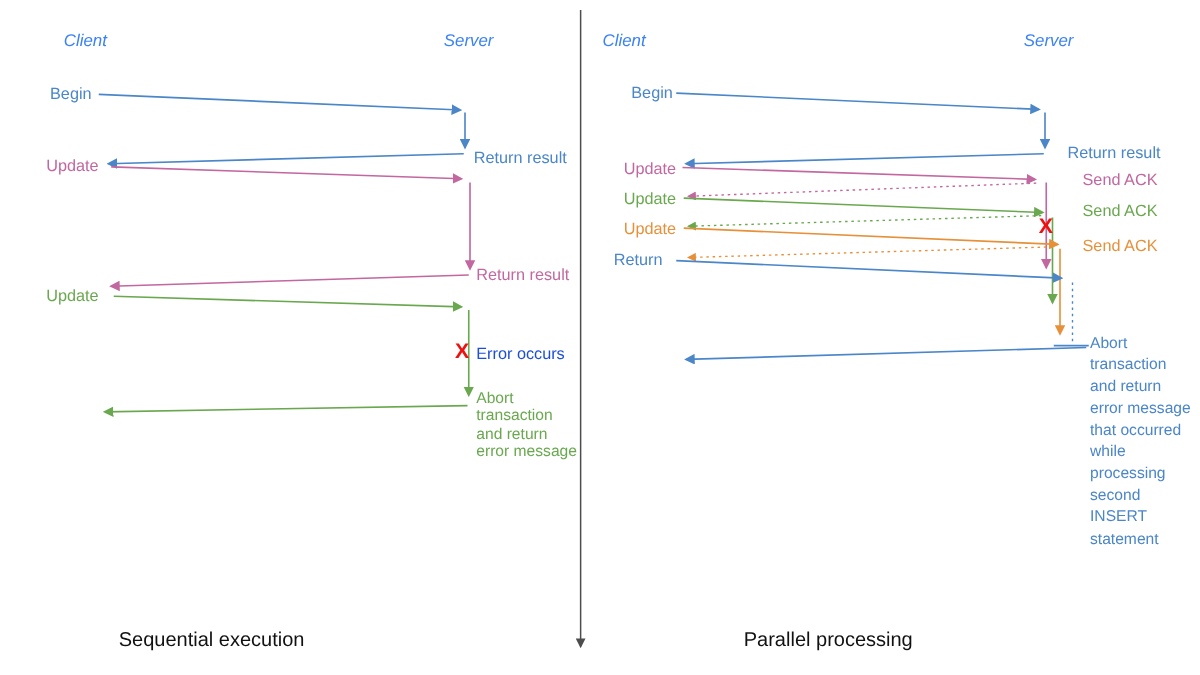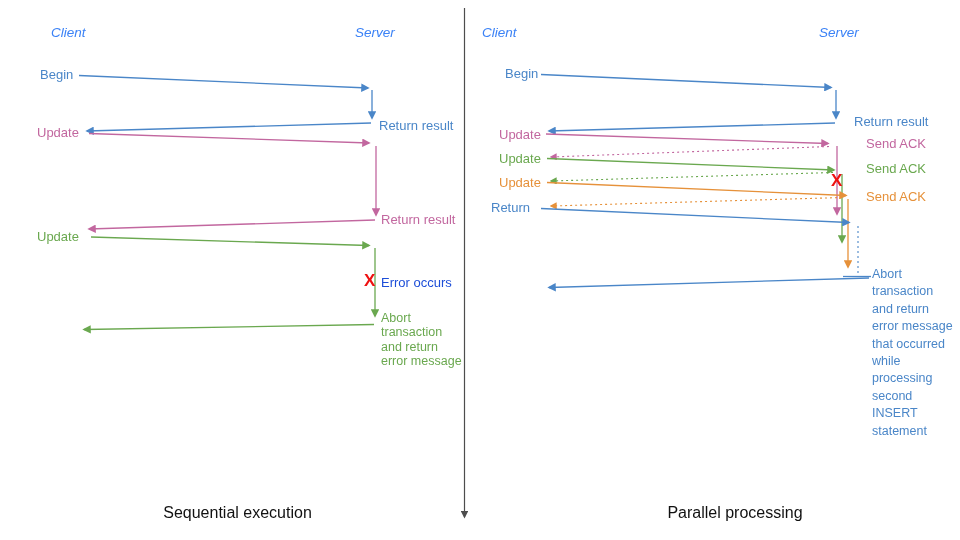--- a/index.html
+++ b/index.html
@@ -4,21 +4,21 @@
 <style>
   html,body{margin:0;padding:0;}
   body{
     width:960px;height:540px;position:relative;overflow:hidden;background:#ffffff;
     font-family:"Liberation Sans", sans-serif;
   }
   .stage{position:absolute;inset:0;}
   svg.lines{position:absolute;left:0;top:0;}
   .lbl{position:absolute;font-size:13px;line-height:13px;white-space:nowrap;}
   .hdr{position:absolute;font-size:13.5px;font-style:italic;color:#3b82f6;white-space:nowrap;}
-  .title{position:absolute;font-size:16px;color:#111111;text-align:center;white-space:nowrap;}
+  .title{position:absolute;font-size:16px;color:#111111;white-space:nowrap;}
   .c-blue{color:#4a86c8;}
   .c-pink{color:#c2679f;}
   .c-green{color:#6aa84f;}
   .c-orange{color:#e6913a;}
   .c-red{color:#1d4ed8;}
   .xmark{position:absolute;font-size:17px;font-weight:700;color:#ee1111;line-height:17px;}
   .wrapblock{white-space:pre-line;}
   .abort-left{left:381px;top:311px;font-size:12.5px;line-height:14.4px;}
   .abort-right{left:872px;top:266px;font-size:12.5px;line-height:17.4px;}
   .time-lbl{position:absolute;left:449px;top:524px;font-size:12.5px;color:#111111;margin-top:27px;}

